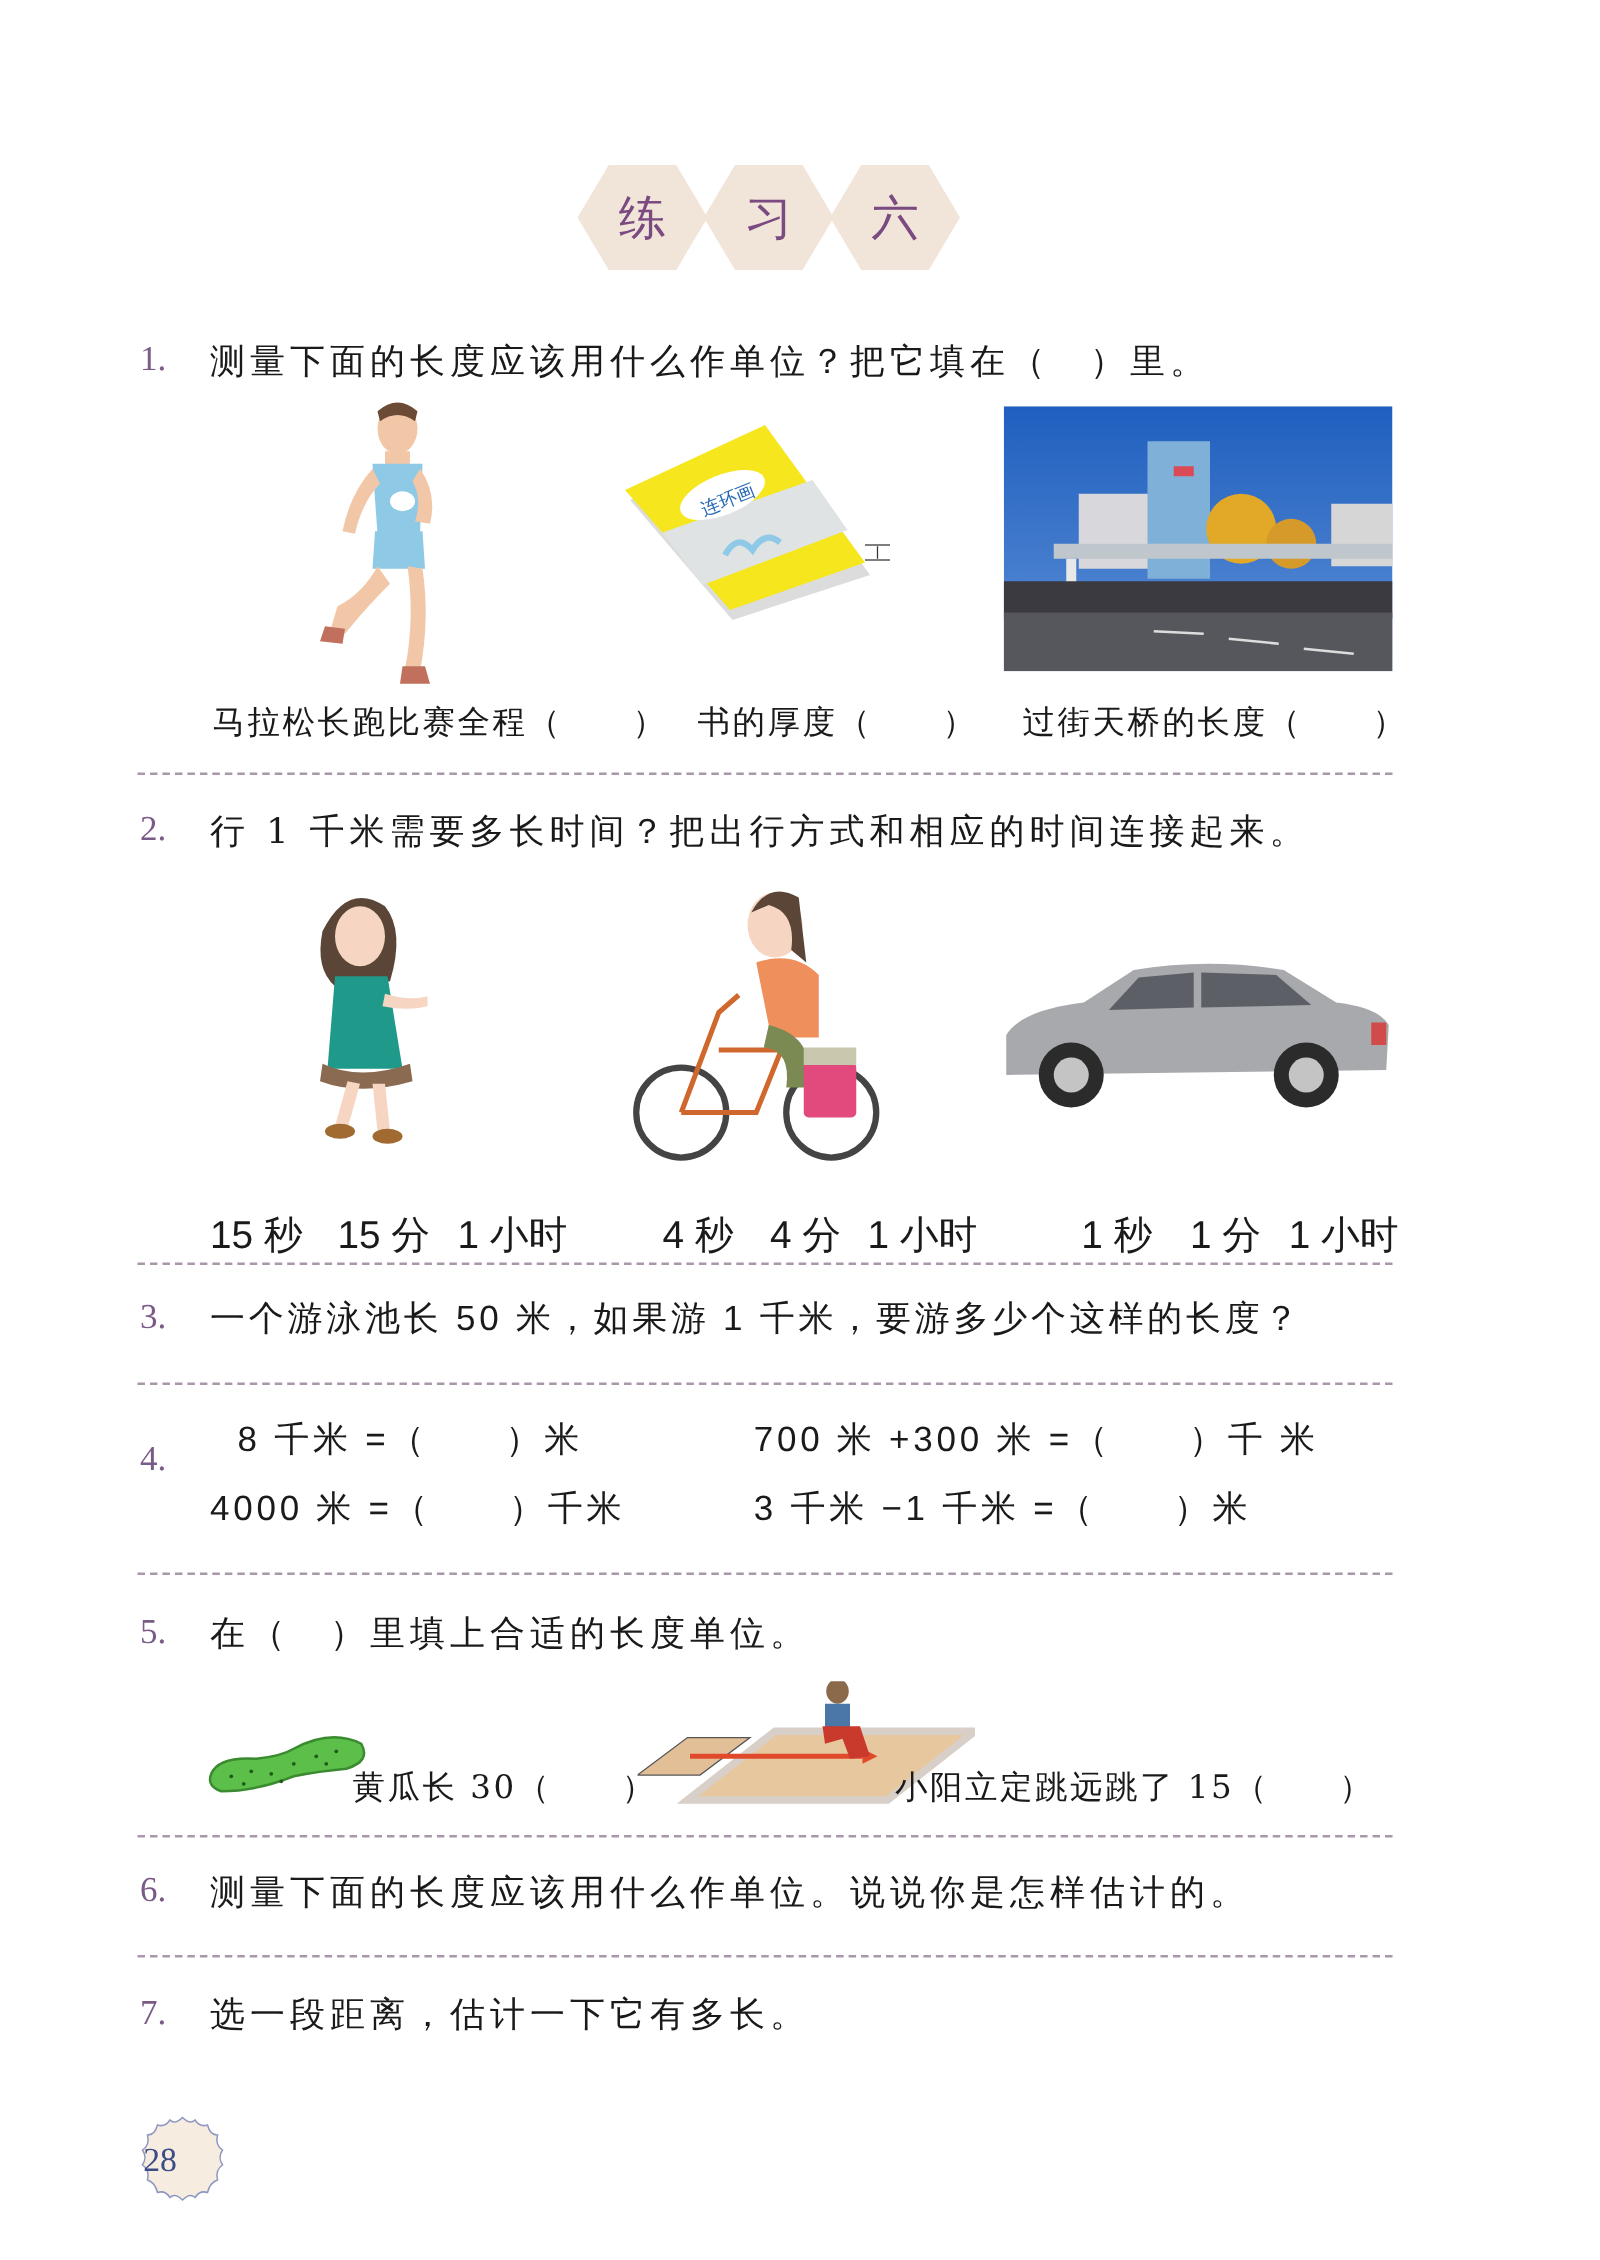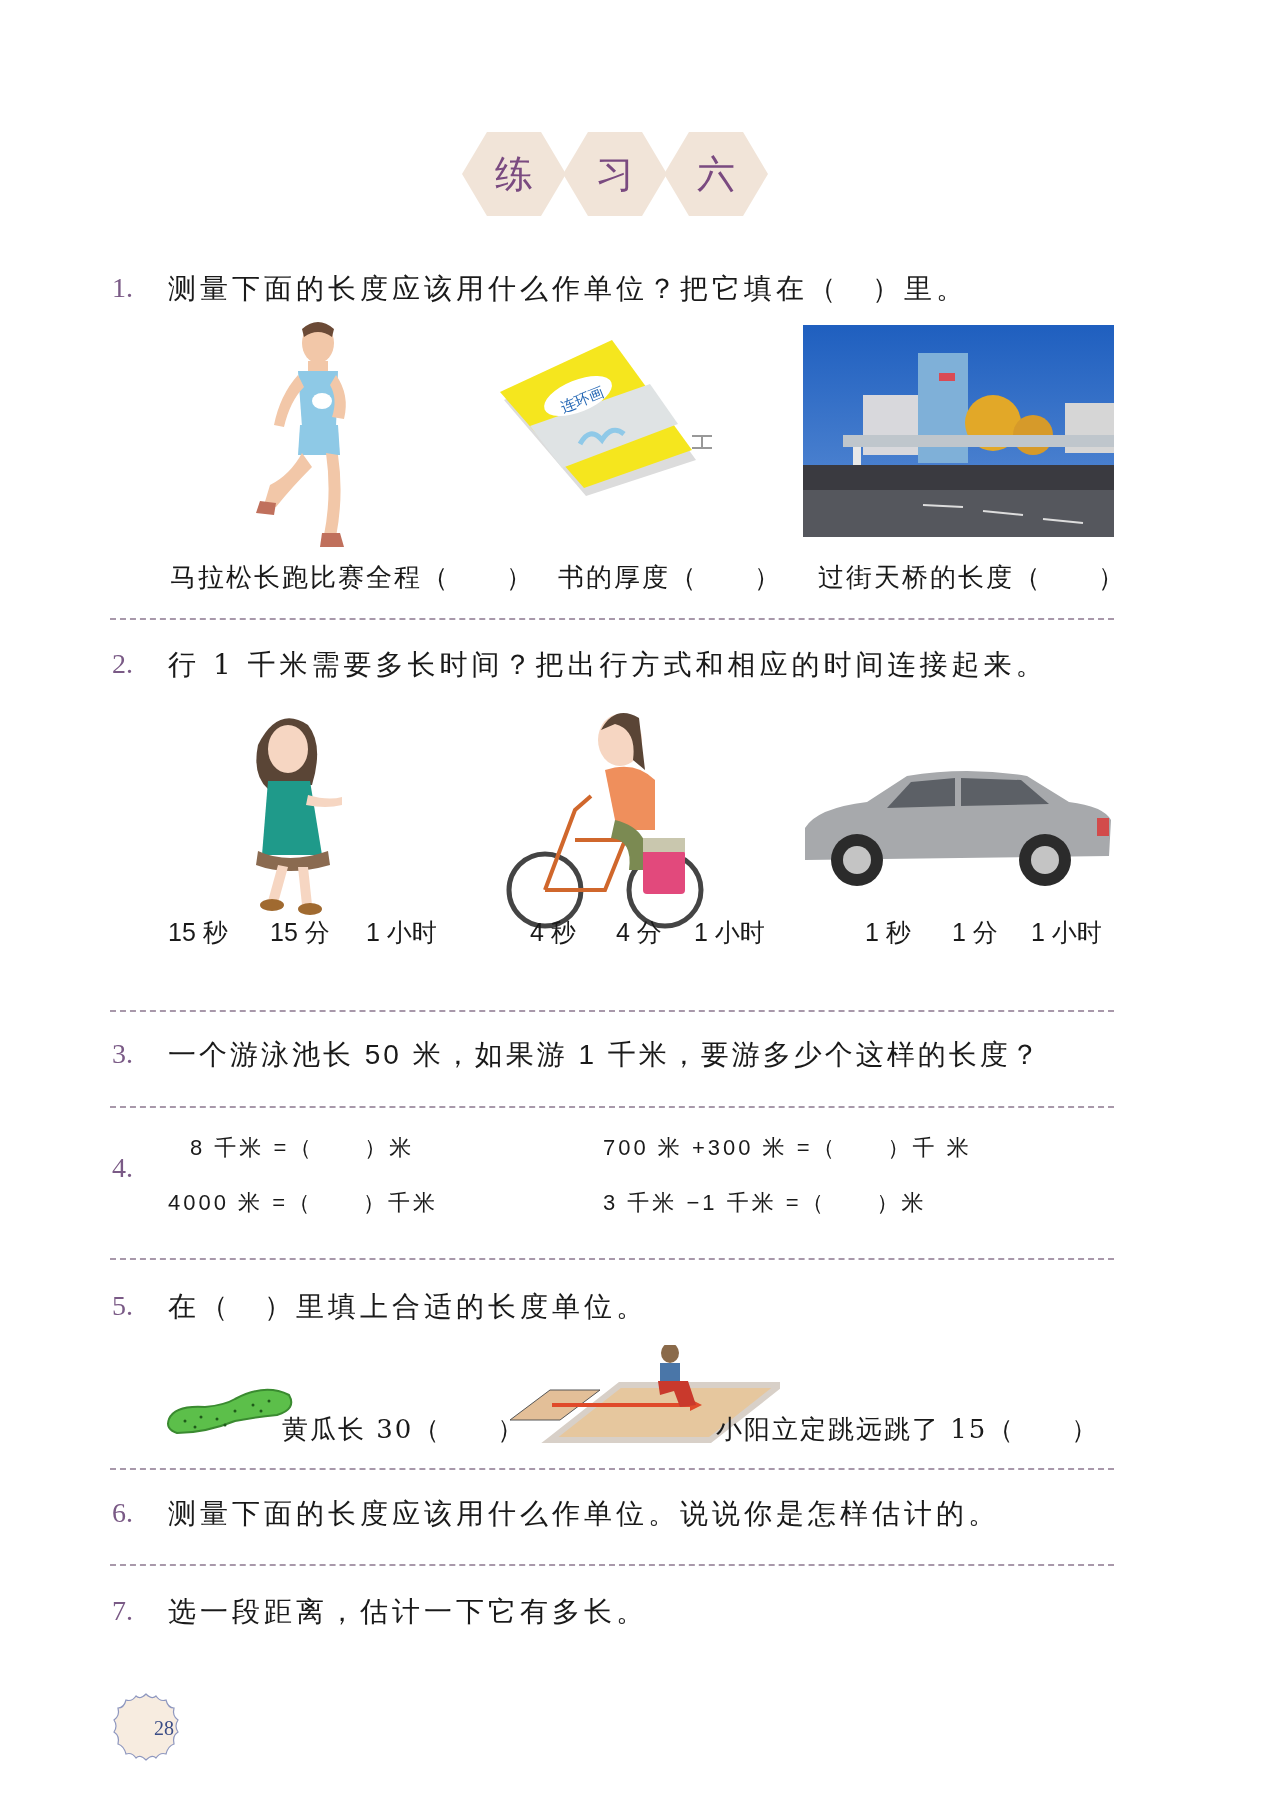--- a/index.html
+++ b/index.html
@@ -8,25 +8,25 @@
   .abs { position: absolute; }
   .hex { position: absolute; top: 132px; width: 104px; height: 84px; background: #f1e4d8;
          clip-path: polygon(24% 0, 76% 0, 100% 50%, 76% 100%, 24% 100%, 0 50%);
          display: flex; align-items: center; justify-content: center;
          color: #7a4a80; font-size: 38px; font-family: "DejaVu Serif", serif; }
   .qnum { position: absolute; left: 112px; color: #7a5a86; font-family: "Liberation Serif", serif; font-size: 28px; }
   .qtext { position: absolute; left: 168px; font-size: 28px; letter-spacing: 4px; white-space: nowrap; }
   .dash { position: absolute; left: 110px; width: 1004px; height: 0; border-top: 2px dashed #a898aa; }
   .label { position: absolute; font-size: 26px; white-space: nowrap; letter-spacing: 2px; }
   .sans { font-family: "Liberation Sans", "DejaVu Sans", sans-serif; }
-  .time-label { position: absolute; top: 916px; font-size: 25px; font-family: "Liberation Sans", "DejaVu Sans", sans-serif; white-space: nowrap; }
-  .eq { position: absolute; font-size: 22px; font-family: "Liberation Sans", "DejaVu Sans", sans-serif; white-space: nowrap; letter-spacing: 3px; }
+  .time-label { position: absolute; top: 967px; font-size: 31px; font-family: "Liberation Sans", "DejaVu Sans", sans-serif; white-space: nowrap; }
+  .eq { position: absolute; font-size: 28px; font-family: "Liberation Sans", "DejaVu Sans", sans-serif; white-space: nowrap; letter-spacing: 3px; }
   .badge { position: absolute; left: 110px; top: 1692px; width: 72px; height: 72px; }
-  .badge-num { position: absolute; left: 128px; top: 1692px; width: 72px; height: 72px; display:flex; align-items:center; justify-content:center;
-               color: #3b4d86; font-family: "Liberation Serif", serif; font-size: 20px; }
+  .badge-num { position: absolute; left: 92px; top: 1692px; width: 72px; height: 72px; display:flex; align-items:center; justify-content:center;
+               color: #3b4d86; font-family: "Liberation Serif", serif; font-size: 27px; }
 </style>
 </head>
 <body>
 
 <div class="hex" style="left:462px">
     <span>练</span>
   </div>
 <div class="hex" style="left:563px">
     <span>习</span>
   </div>

